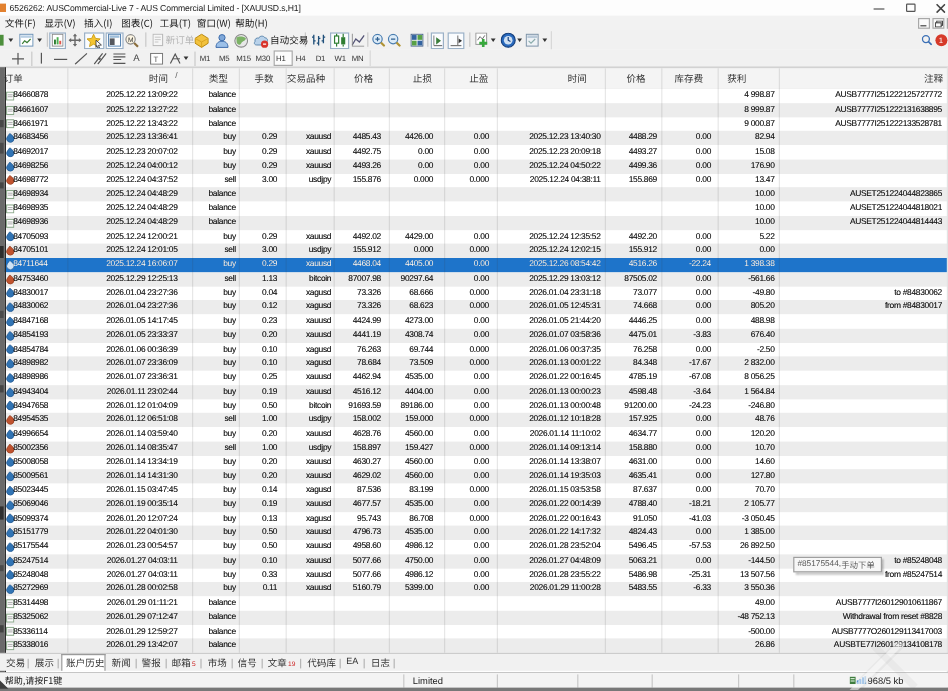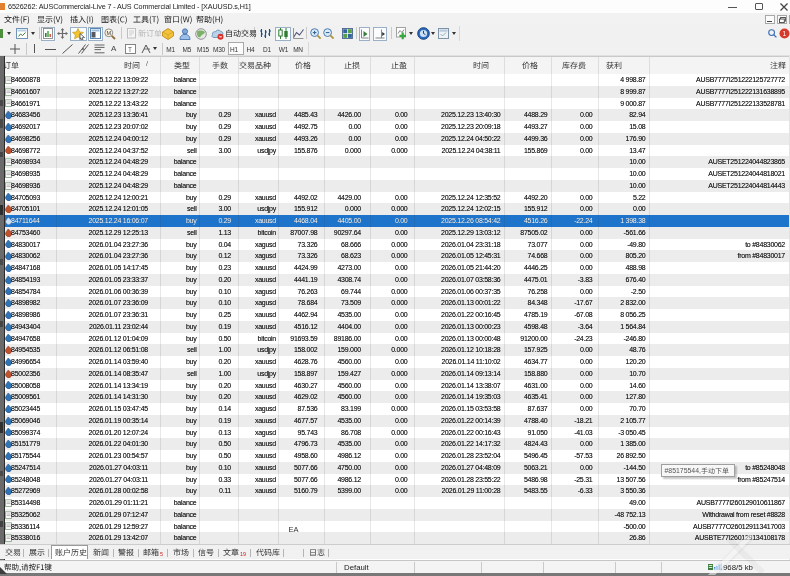--- a/index.html
+++ b/index.html
@@ -1165,21 +1165,21 @@
       </g>
     </svg>
   </div>
 <div class="ab" style="left:308.5px;top:548px">
     <svg class="" width="16.00" height="10.40" viewBox="0 0 16.00 10.40">
       <g transform="translate(0,7.36) scale(0.008000,-0.008000)">
         <path fill="#333" d="M253.0 352.0H752.0V71.0H253.0ZM253.0 426.0V697.0H752.0V426.0ZM176.0 772.0V-69.0H253.0V-4.0H752.0V-64.0H832.0V772.0Z M1270.0 256.0V38.0C1270.0 -44.0 1301.0 -66.0 1416.0 -66.0C1440.0 -66.0 1618.0 -66.0 1644.0 -66.0C1741.0 -66.0 1765.0 -33.0 1776.0 98.0C1755.0 103.0 1724.0 113.0 1707.0 126.0C1702.0 19.0 1693.0 2.0 1639.0 2.0C1600.0 2.0 1450.0 2.0 1420.0 2.0C1356.0 2.0 1345.0 9.0 1345.0 39.0V256.0ZM1378.0 316.0C1460.0 268.0 1556.0 194.0 1601.0 143.0L1656.0 194.0C1608.0 246.0 1510.0 315.0 1430.0 361.0ZM1744.0 232.0C1794.0 147.0 1850.0 33.0 1873.0 -36.0L1946.0 -5.0C1921.0 62.0 1862.0 174.0 1812.0 257.0ZM1150.0 247.0C1130.0 169.0 1095.0 68.0 1050.0 5.0L1117.0 -30.0C1162.0 36.0 1196.0 143.0 1217.0 224.0ZM1459.0 840.0V696.0H1056.0V624.0H1459.0V454.0H1121.0V383.0H1886.0V454.0H1537.0V624.0H1947.0V696.0H1537.0V840.0Z"></path>
       </g>
     </svg>
   </div>
-<div class="ab" style="left:288.5px;top:524px;width:14px;height:11px;font-size:7.5px;color:#333;line-height:11px">EA</div>
+<div class="ab" style="left:288.5px;top:545px;width:14px;height:11px;font-size:7.5px;color:#333;line-height:11px">EA</div>
 <div class="ab" style="left:160px;top:551px;font-size:5.5px;color:#cc2222;line-height:6px">5</div>
 <div class="ab" style="left:240px;top:551px;font-size:5.5px;color:#cc2222;line-height:6px">19</div>
 <div class="tsep" style="left:23px"></div>
 <div class="tsep" style="left:48px"></div>
 <div class="tsep" style="left:112.5px"></div>
 <div class="tsep" style="left:137.5px"></div>
 <div class="tsep" style="left:167px"></div>
 <div class="tsep" style="left:192.5px"></div>
 <div class="tsep" style="left:217.5px"></div>
 <div class="tsep" style="left:250px"></div>
@@ -1193,21 +1193,21 @@
         <path fill="#1a1a1a" d="M274.0 840.0V761.0H66.0V700.0H274.0V627.0H87.0V568.0H274.0V544.0C274.0 528.0 272.0 510.0 266.0 490.0H50.0V429.0H237.0C206.0 384.0 154.0 340.0 69.0 311.0C86.0 297.0 110.0 273.0 122.0 257.0C231.0 300.0 291.0 366.0 322.0 429.0H540.0V490.0H344.0C348.0 510.0 350.0 528.0 350.0 544.0V568.0H513.0V627.0H350.0V700.0H534.0V761.0H350.0V840.0ZM584.0 798.0V303.0H656.0V733.0H827.0C800.0 690.0 767.0 640.0 734.0 596.0C822.0 547.0 855.0 502.0 855.0 466.0C855.0 445.0 848.0 431.0 830.0 423.0C818.0 419.0 803.0 416.0 788.0 415.0C759.0 413.0 723.0 414.0 680.0 418.0C692.0 401.0 702.0 374.0 704.0 355.0C743.0 351.0 786.0 352.0 820.0 355.0C840.0 357.0 863.0 363.0 880.0 371.0C913.0 389.0 930.0 417.0 929.0 461.0C929.0 506.0 900.0 554.0 814.0 607.0C856.0 657.0 900.0 718.0 938.0 770.0L886.0 801.0L873.0 798.0ZM150.0 262.0V-26.0H226.0V194.0H458.0V-78.0H536.0V194.0H789.0V58.0C789.0 45.0 785.0 41.0 768.0 40.0C752.0 40.0 693.0 40.0 629.0 41.0C639.0 23.0 651.0 -4.0 655.0 -24.0C739.0 -24.0 792.0 -24.0 824.0 -13.0C856.0 -2.0 866.0 19.0 866.0 56.0V262.0H536.0V341.0H458.0V262.0Z M1633.0 840.0C1633.0 763.0 1633.0 686.0 1631.0 613.0H1466.0V542.0H1628.0C1614.0 300.0 1563.0 93.0 1371.0 -26.0C1389.0 -39.0 1414.0 -64.0 1426.0 -82.0C1630.0 52.0 1685.0 279.0 1700.0 542.0H1856.0C1847.0 176.0 1837.0 42.0 1811.0 11.0C1802.0 -1.0 1791.0 -4.0 1773.0 -4.0C1752.0 -4.0 1700.0 -3.0 1643.0 1.0C1656.0 -19.0 1664.0 -50.0 1666.0 -71.0C1719.0 -74.0 1773.0 -75.0 1804.0 -72.0C1836.0 -69.0 1857.0 -60.0 1876.0 -33.0C1909.0 10.0 1919.0 153.0 1929.0 576.0C1929.0 585.0 1929.0 613.0 1929.0 613.0H1703.0C1706.0 687.0 1706.0 763.0 1706.0 840.0ZM1034.0 95.0 1048.0 18.0C1168.0 46.0 1336.0 85.0 1494.0 122.0L1488.0 190.0L1433.0 178.0V791.0H1106.0V109.0ZM1174.0 123.0V295.0H1362.0V162.0ZM1174.0 509.0H1362.0V362.0H1174.0ZM1174.0 576.0V723.0H1362.0V576.0Z M2075.0 -190.0C2165.0 -152.0 2221.0 -77.0 2221.0 19.0C2221.0 86.0 2192.0 126.0 2144.0 126.0C2107.0 126.0 2075.0 102.0 2075.0 62.0C2075.0 22.0 2106.0 -2.0 2142.0 -2.0L2153.0 -1.0C2152.0 -61.0 2115.0 -109.0 2053.0 -136.0Z M2385.0 772.0C2437.0 725.0 2503.0 659.0 2534.0 617.0L2585.0 670.0C2554.0 711.0 2486.0 773.0 2433.0 818.0ZM2320.0 526.0V454.0H2470.0V88.0C2470.0 44.0 2440.0 14.0 2422.0 2.0C2435.0 -13.0 2455.0 -44.0 2462.0 -62.0C2476.0 -41.0 2502.0 -20.0 2671.0 110.0C2663.0 125.0 2651.0 154.0 2646.0 174.0L2542.0 96.0V526.0ZM2772.0 212.0H3086.0V130.0H2772.0ZM2772.0 265.0V342.0H3086.0V265.0ZM2892.0 840.0V762.0H2660.0V704.0H2892.0V640.0H2685.0V585.0H2892.0V516.0H2630.0V458.0H3238.0V516.0H2966.0V585.0H3177.0V640.0H2966.0V704.0H3207.0V762.0H2966.0V840.0ZM2702.0 400.0V-79.0H2772.0V75.0H3086.0V5.0C3086.0 -7.0 3081.0 -11.0 3068.0 -12.0C3054.0 -13.0 3006.0 -13.0 2955.0 -11.0C2965.0 -29.0 2974.0 -57.0 2977.0 -76.0C3048.0 -76.0 3094.0 -76.0 3121.0 -64.0C3150.0 -53.0 3158.0 -33.0 3158.0 4.0V400.0Z M4050.0 379.0C4033.0 284.0 4001.0 210.0 3953.0 151.0C3899.0 180.0 3845.0 209.0 3794.0 234.0C3816.0 277.0 3840.0 327.0 3862.0 379.0ZM3695.0 210.0C3760.0 178.0 3831.0 139.0 3901.0 99.0C3835.0 45.0 3748.0 9.0 3636.0 -16.0C3649.0 -32.0 3667.0 -64.0 3673.0 -81.0C3797.0 -49.0 3893.0 -4.0 3966.0 61.0C4051.0 10.0 4128.0 -41.0 4178.0 -82.0L4232.0 -24.0C4179.0 16.0 4102.0 65.0 4017.0 114.0C4072.0 182.0 4109.0 269.0 4131.0 379.0H4237.0V447.0H3890.0C3909.0 497.0 3927.0 547.0 3941.0 594.0L3865.0 605.0C3851.0 556.0 3831.0 501.0 3809.0 447.0H3633.0V379.0H3780.0C3752.0 315.0 3722.0 256.0 3695.0 210.0ZM3661.0 712.0V517.0H3732.0V645.0H4151.0V518.0H4223.0V712.0H3989.0C3979.0 752.0 3962.0 803.0 3946.0 845.0L3871.0 831.0C3884.0 795.0 3898.0 750.0 3908.0 712.0ZM3455.0 840.0V639.0H3320.0V568.0H3455.0V319.0L3308.0 277.0L3326.0 204.0L3455.0 244.0V7.0C3455.0 -8.0 3449.0 -12.0 3436.0 -12.0C3423.0 -13.0 3382.0 -13.0 3336.0 -12.0C3346.0 -32.0 3357.0 -62.0 3359.0 -80.0C3425.0 -80.0 3466.0 -78.0 3492.0 -67.0C3518.0 -55.0 3527.0 -35.0 3527.0 7.0V267.0L3655.0 309.0L3645.0 376.0L3527.0 340.0V568.0H3635.0V639.0H3527.0V840.0Z M4379.0 0.0H4471.0V329.0H4751.0V407.0H4471.0V655.0H4801.0V733.0H4379.0Z M4918.0 0.0H5320.0V76.0H5173.0V733.0H5103.0C5063.0 710.0 5016.0 693.0 4951.0 681.0V623.0H5082.0V76.0H4918.0Z M5436.0 346.0V278.0H5550.0V83.0C5550.0 36.0 5517.0 1.0 5500.0 -12.0C5513.0 -25.0 5533.0 -52.0 5541.0 -68.0C5555.0 -49.0 5579.0 -31.0 5735.0 78.0C5727.0 90.0 5717.0 116.0 5712.0 135.0L5614.0 69.0V278.0H5725.0V346.0H5614.0V482.0H5715.0V548.0H5477.0C5501.0 581.0 5523.0 618.0 5543.0 659.0H5719.0V728.0H5573.0C5586.0 760.0 5598.0 793.0 5607.0 826.0L5541.0 843.0C5514.0 742.0 5467.0 645.0 5411.0 580.0C5425.0 566.0 5447.0 534.0 5455.0 520.0L5474.0 544.0V482.0H5550.0V346.0ZM5963.0 761.0V706.0H6082.0V626.0H5938.0V568.0H6082.0V487.0H5963.0V431.0H6082.0V355.0H5960.0V296.0H6082.0V214.0H5935.0V155.0H6082.0V32.0H6142.0V155.0H6327.0V214.0H6142.0V296.0H6305.0V355.0H6142.0V431.0H6289.0V568.0H6350.0V626.0H6289.0V761.0H6142.0V837.0H6082.0V761.0ZM6142.0 568.0H6233.0V487.0H6142.0ZM6142.0 626.0V706.0H6233.0V626.0ZM5752.0 408.0C5752.0 413.0 5759.0 419.0 5767.0 425.0H5873.0C5865.0 344.0 5852.0 273.0 5834.0 212.0C5819.0 247.0 5805.0 287.0 5794.0 334.0L5743.0 313.0C5761.0 243.0 5783.0 185.0 5808.0 138.0C5775.0 60.0 5730.0 4.0 5674.0 -32.0C5687.0 -46.0 5703.0 -69.0 5712.0 -85.0C5768.0 -46.0 5813.0 6.0 5848.0 76.0C5937.0 -39.0 6058.0 -66.0 6196.0 -66.0H6327.0C6331.0 -48.0 6340.0 -18.0 6350.0 -1.0C6317.0 -2.0 6224.0 -2.0 6200.0 -2.0C6074.0 -2.0 5957.0 23.0 5875.0 139.0C5907.0 229.0 5928.0 342.0 5937.0 485.0L5900.0 490.0L5889.0 489.0H5826.0C5868.0 566.0 5910.0 665.0 5944.0 764.0L5902.0 792.0L5882.0 782.0H5738.0V712.0H5858.0C5829.0 626.0 5791.0 546.0 5777.0 522.0C5761.0 491.0 5738.0 464.0 5721.0 460.0C5731.0 447.0 5746.0 421.0 5752.0 408.0Z"></path>
       </g>
     </svg>
   </div>
 <div class="ab" style="left:336px;top:561.5px;width:1px;height:11px;background:#c9c9c9"></div>
 <div class="ab" style="left:414px;top:561.5px;width:1px;height:11px;background:#c9c9c9"></div>
 <div class="ab" style="left:481px;top:561.5px;width:1px;height:11px;background:#c9c9c9"></div>
 <div class="ab" style="left:543px;top:561.5px;width:1px;height:11px;background:#c9c9c9"></div>
 <div class="ab" style="left:615px;top:561.5px;width:1px;height:11px;background:#c9c9c9"></div>
 <div class="ab" style="left:661px;top:561.5px;width:1px;height:11px;background:#c9c9c9"></div>
-<div class="ab" style="left:344px;top:560.5px;width:80px;height:13px;line-height:13.5px;font-size:7.8px;color:#1a1a1a">Default</div>
+<div class="ab" style="left:344px;top:560.5px;width:80px;height:13px;line-height:13.5px;font-size:7.8px;color:#1a1a1a">Limited</div>
 <svg class="ab" style="left:708px;top:563px" width="14" height="8" viewBox="0 0 14 8">
     <rect x="0" y="1" width="5" height="6" fill="#3f7d3f"></rect>
     <rect x="0.8" y="2" width="3.4" height="1" fill="#cfe8cf"></rect>
     <rect x="0.8" y="4" width="3.4" height="1" fill="#cfe8cf"></rect>
     <rect x="6" y="4" width="1.6" height="3" fill="#4a90d9"></rect>
     <rect x="8.2" y="3" width="1.6" height="4" fill="#4a90d9"></rect>
     <rect x="10.4" y="1.5" width="1.6" height="5.5" fill="#4a90d9"></rect>
     <rect x="12.3" y="0.5" width="1.6" height="6.5" fill="#8ab4d9"></rect>
   </svg>
 <div class="ab" style="left:723px;top:560.5px;width:60px;height:13px;line-height:13.5px;font-size:7.8px;color:#1a1a1a">968/5 kb</div>

